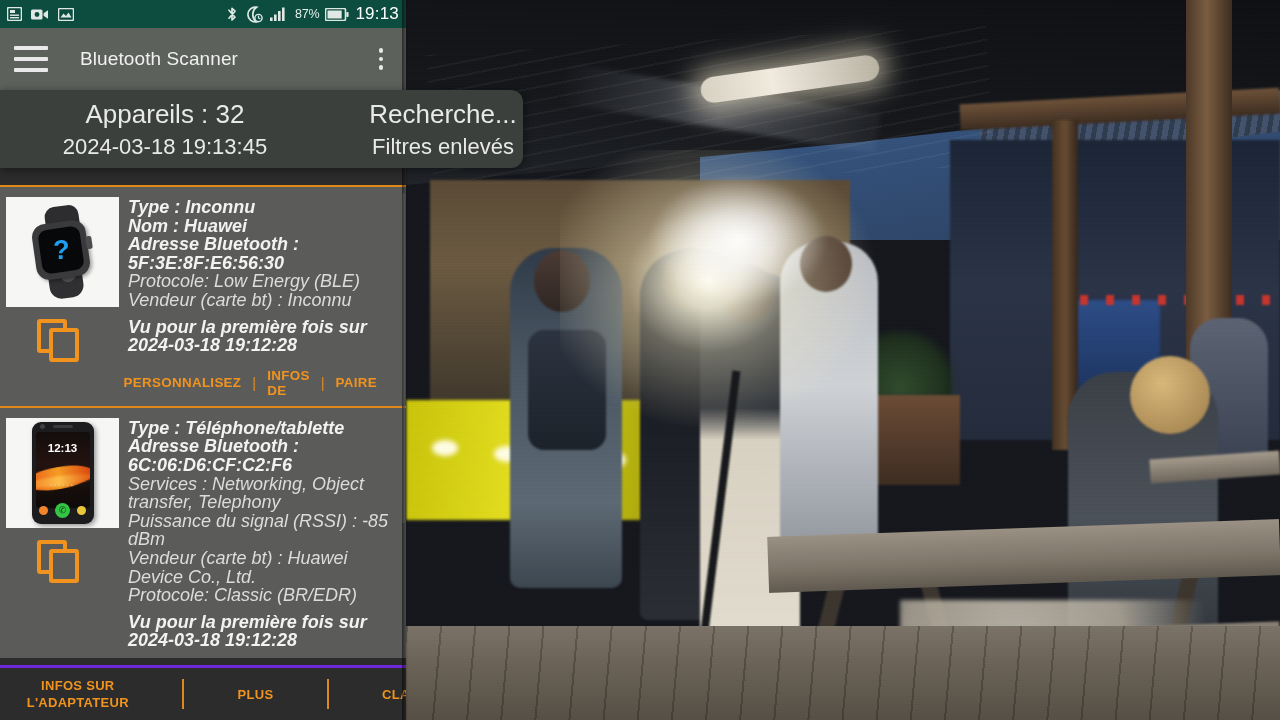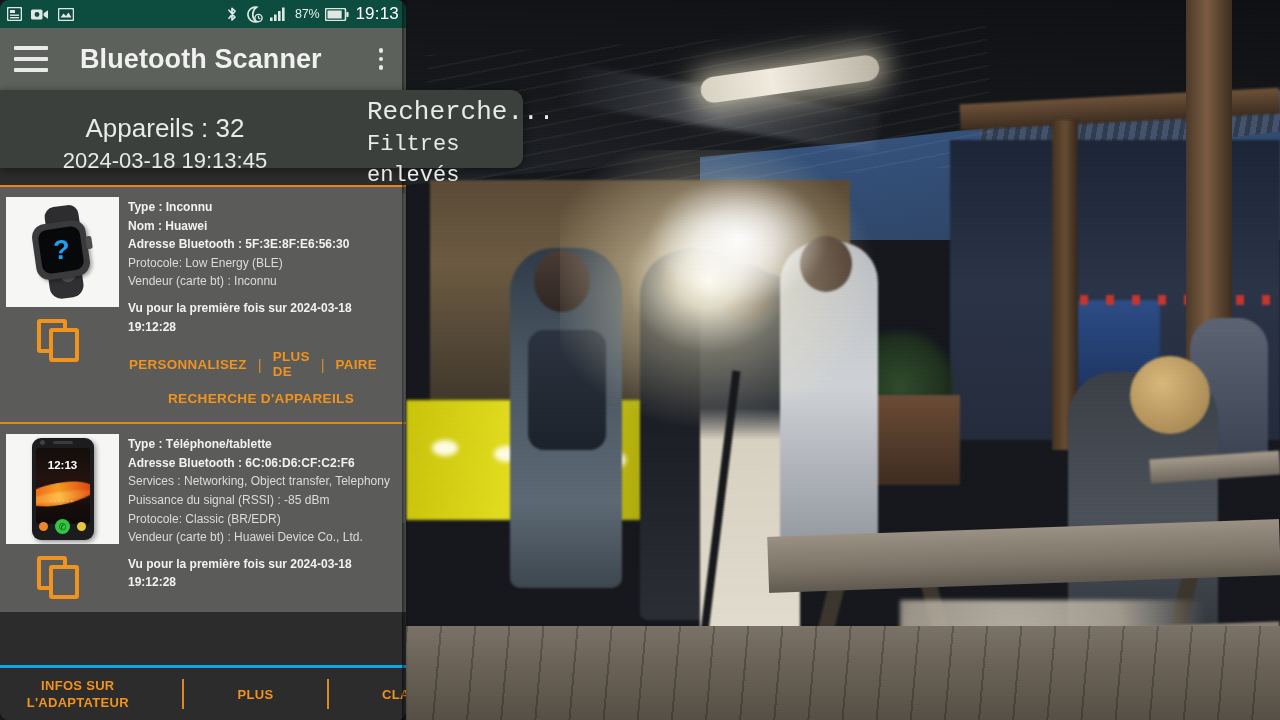--- a/index.html
+++ b/index.html
@@ -214,21 +214,20 @@
     background: repeating-linear-gradient(0deg, rgba(255,255,255,.012) 0 1px, rgba(0,0,0,.012) 1px 2px);
     pointer-events: none;
   }
 
   
   #app-panel {
     position: absolute; left: 0; top: 0;
     width: 406px; height: 720px;
     background: #2c2c2c;
     overflow: hidden;
-    border-radius: 9px;
   }
 
   
   #status-bar {
     height: 28px; background: #0d4d40;
     display: flex; align-items: center;
     padding: 0 7px; color: #dfe8e4;
     font-size: 12.5px;
   }
   .sb-left { display: flex; align-items: center; gap: 9px; }
@@ -240,21 +239,21 @@
   
   #app-bar {
     height: 62px; background: #5c615b;
     display: flex; align-items: center;
     padding: 0 14px;
   }
   #hamburger { width: 34px; height: 26px; display:flex; flex-direction:column; justify-content:space-between; cursor:pointer; }
   #hamburger span { display:block; height:4px; background:#e9e9e9; border-radius:1px; }
   #app-title {
     margin-left: 32px;
-    color: #f0f0f0; font-size: 27px; font-weight: 700; letter-spacing: .1px;
+    color: #f0f0f0; font-size: 19px; font-weight: 400; letter-spacing: .1px;
   }
   #overflow-menu { margin-left:auto; width: 22px; height: 30px; display:flex; flex-direction:column; align-items:center; justify-content:center; gap:4px; cursor:pointer;}
   #overflow-menu i { width:4.5px; height:4.5px; border-radius:50%; background:#e9e9e9; display:block; }
 
   
   #summary-strip {
     height: 22px; background: #39393a;
     display: flex; align-items: center;
     color: #8d8d8d; font-size: 11px;
     padding: 0 14px 0 42px;
@@ -289,21 +288,21 @@
   .copy-ico { margin: 12px auto 6px auto; width: 46px; height: 44px; position: relative; cursor:pointer; }
   .copy-ico .bk {
     position:absolute; left:0; top:0; width:30px; height:34px;
     border:4px solid #f0931f; border-radius:3px;
   }
   .copy-ico .fr {
     position:absolute; left:12px; top:9px; width:30px; height:34px;
     border:4px solid #f0931f; border-radius:3px; background:#5b5b59;
   }
   .card-right { flex: 1 1 auto; padding: 5px 12px 8px 8px; min-width: 0; }
-  .fld { font-size: 12px; line-height: 18.6px; color: #dcdcda; }
+  .fld { font-size: 18px; line-height: 18.6px; color: #dcdcda; font-style: italic; }
   .fld.b { font-weight: 700; color: #f2f2f0; }
   .fld.seen { font-weight: 700; color: #f2f2f0; margin-top: 8px; }
   .card-actions {
     display: flex; align-items: center; justify-content: flex-end;
     gap: 0; margin-top: 13px; padding-right: 6px;
   }
   .card-actions a {
     color: #f0931f; font-size: 13.4px; font-weight: 700;
     letter-spacing: .3px; text-decoration: none; cursor: pointer;
     padding: 0 11px;
@@ -344,21 +343,21 @@
   .phone .bt.o { background:#f0852a; }
   .phone .bt.g { width:15px; height:15px; background:#35c544; display:flex;align-items:center;justify-content:center;color:#0a3d10;font-size:9px;}
   .phone .bt.y { background:#e8c83a; }
   .phone .spk  { position:absolute; left:50%; transform:translateX(-50%); top:3px; width:20px; height:3px; border-radius:2px; background:#3a3a3c; }
   .phone .cam  { position:absolute; left:8px; top:2px; width:5px; height:5px; border-radius:50%; background:#3f3f42; }
 
   
   #bottom-bar {
     position: absolute; left: 0; bottom: 0; width: 450px; height: 55px;
     background: #2c2c2c;
-    border-top: 3px solid #0ea5e9;
+    border-top: 3px solid #6d28d9;
     display: flex; align-items: center; justify-content: space-around;
   }
   #bottom-bar a {
     color: #f0931f; font-size: 13px; font-weight: 700; letter-spacing:.3px;
     text-decoration: none; text-align: center; cursor: pointer; line-height: 17px;
   }
   .bb-div { width: 2px; height: 30px; background: #f0931f; opacity:.9; }
 
   
   #list-scrollbar {
@@ -382,21 +381,21 @@
     display: grid;
     grid-template-columns: 330px 1fr;
     align-items: center;
     padding: 5px 0 5px 0;
     gap: 33px;
   }
   #toast .tcol { padding: 0 4px; }
   #toast .t-line1 { font-size: 26px; font-weight: 400; line-height: 34px; }
   #toast .t-line2 { font-size: 22px; font-weight: 400; line-height: 31px; }
   #toast .c1 { text-align: center; }
-  #toast .c2 { text-align: left; font-family: Liberation Mono, monospace; }
+  #toast .c2 { text-align: center; }
 </style>
 </head>
 <body>
 
 <div id="screen">
 
   <div id="video-bg">
     <div class="vb-layer vb-sky"></div>
     <div class="vb-layer vb-metal"></div>
     <div class="vb-layer vb-roof"></div>
@@ -536,26 +535,23 @@
           <div class="fld b">Type : Inconnu</div>
           <div class="fld b">Nom : Huawei</div>
           <div class="fld b">Adresse Bluetooth : 5F:3E:8F:E6:56:30</div>
           <div class="fld">Protocole: Low Energy (BLE)</div>
           <div class="fld">Vendeur (carte bt) : Inconnu</div>
           <div class="fld seen">Vu pour la première fois sur 2024-03-18 19:12:28</div>
 
           <div class="card-actions">
             <a>PERSONNALISEZ</a>
             <span class="act-div">|</span>
-            <a>PLUS DE</a>
+            <a>INFOS DE</a>
             <span class="act-div">|</span>
             <a>PAIRE</a>
-          </div>
-          <div class="search-row">
-            <a>RECHERCHE D'APPAREILS</a>
           </div>
         </div>
       </div>
 
       <div class="device-card">
         <div class="card-left">
           <div class="thumb">
             <div class="phone">
               <div class="case"></div>
               <div class="cam"></div>
@@ -576,22 +572,22 @@
           <div class="copy-ico">
             <span class="bk"></span>
               <span class="fr"></span>
           </div>
         </div>
         <div class="card-right">
           <div class="fld b">Type : Téléphone/tablette</div>
           <div class="fld b">Adresse Bluetooth : 6C:06:D6:CF:C2:F6</div>
           <div class="fld">Services : Networking, Object transfer, Telephony</div>
           <div class="fld">Puissance du signal (RSSI) : -85 dBm</div>
+          <div class="fld">Vendeur (carte bt) : Huawei Device Co., Ltd.</div>
           <div class="fld">Protocole: Classic (BR/EDR)</div>
-          <div class="fld">Vendeur (carte bt) : Huawei Device Co., Ltd.</div>
           <div class="fld seen">Vu pour la première fois sur 2024-03-18 19:12:28</div>
 
         </div>
       </div>
 
       <div id="list-scrollbar"></div>
     </div>
 
     <div id="bottom-bar">
       <a>

